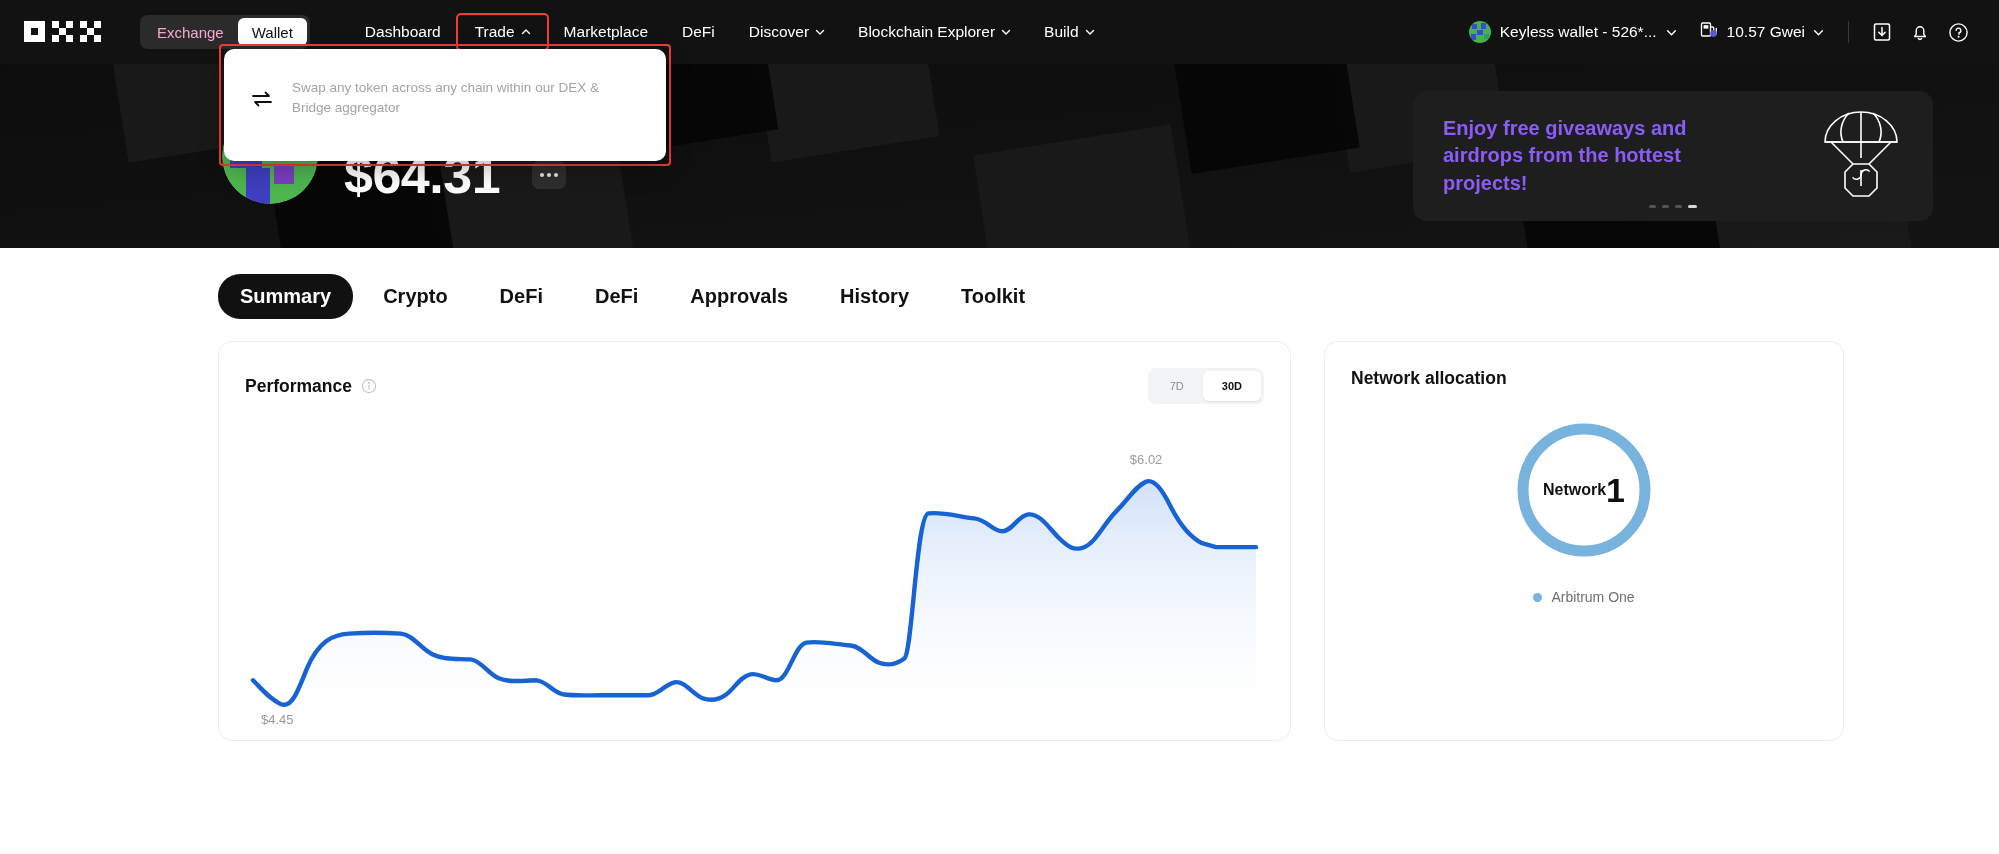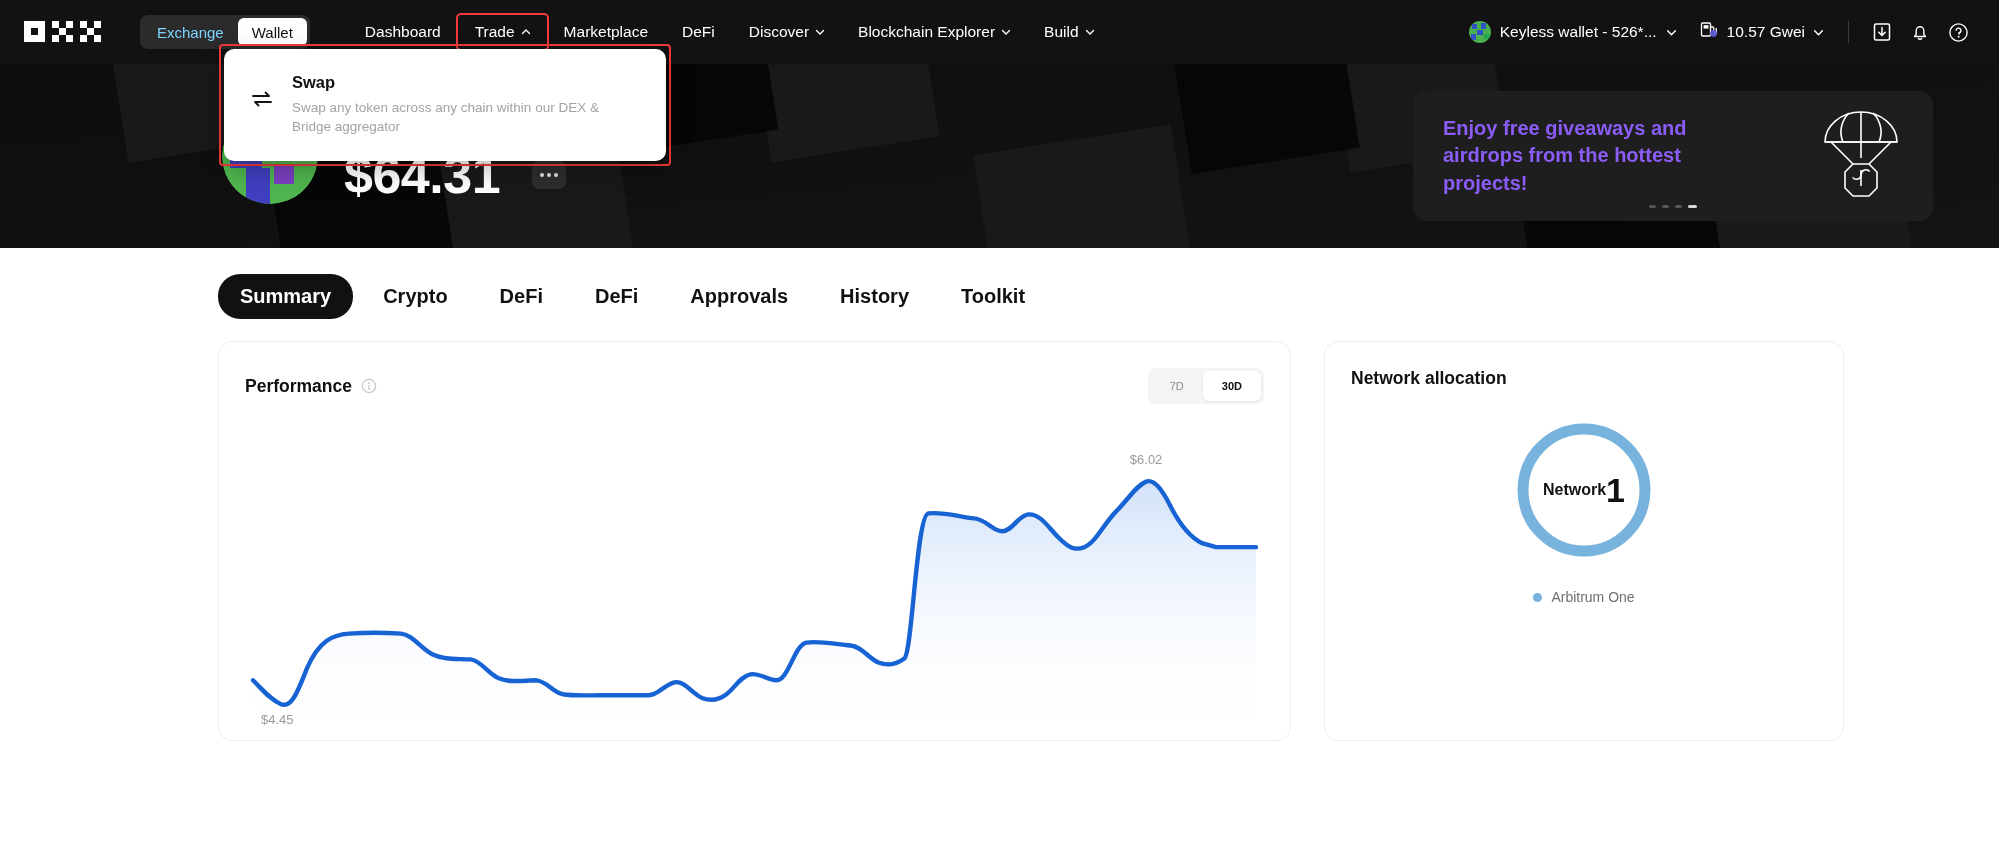--- a/index.html
+++ b/index.html
@@ -18,21 +18,21 @@
     z-index: 5;
   }
   .logo { display:flex; align-items:center; margin-right: 30px; }
   .logo svg { display:block; }
 
   .seg {
     display:flex; align-items:center; background:#2b2b2b;
     border-radius: 8px; padding: 3px; margin-right: 38px; height:34px;
   }
   .seg-btn {
-    font-size: 15px; color:#7dd3fc; padding: 0 14px; height:28px;
+    font-size: 15px; color:#f9a8d4; padding: 0 14px; height:28px;
     display:flex; align-items:center; border-radius:6px; cursor:pointer;
     white-space:nowrap;
   }
   .seg-btn.active { background:#ffffff; color:#121212; font-weight:400; }
 
   .navlinks { display:flex; align-items:center; gap: 0; }
   .navlink {
     position: relative; display:flex; align-items:center; gap:6px;
     color:#ffffff; font-size:15.5px; padding: 0 17px; height:34px;
     cursor:pointer; white-space:nowrap;
@@ -492,19 +492,18 @@
 
   <div class="dropdown-wrap">
     <div class="dropdown">
       <span class="dd-icon">
         <svg width="24" height="24" viewBox="0 0 24 24" fill="none" stroke="#111" stroke-width="1.8" stroke-linecap="round" stroke-linejoin="round">
           <path d="M3 9 h16 M15.5 5.5 L19 9"></path>
           <path d="M21 15 H5 M8.5 18.5 L5 15"></path>
         </svg>
       </span>
       <div>
-        <div class="dd-title">Swap</div>
         <div class="dd-desc">Swap any token across any chain within our DEX &amp; Bridge aggregator</div>
       </div>
     </div>
   </div>
 
 </div>
 
 </body></html>

